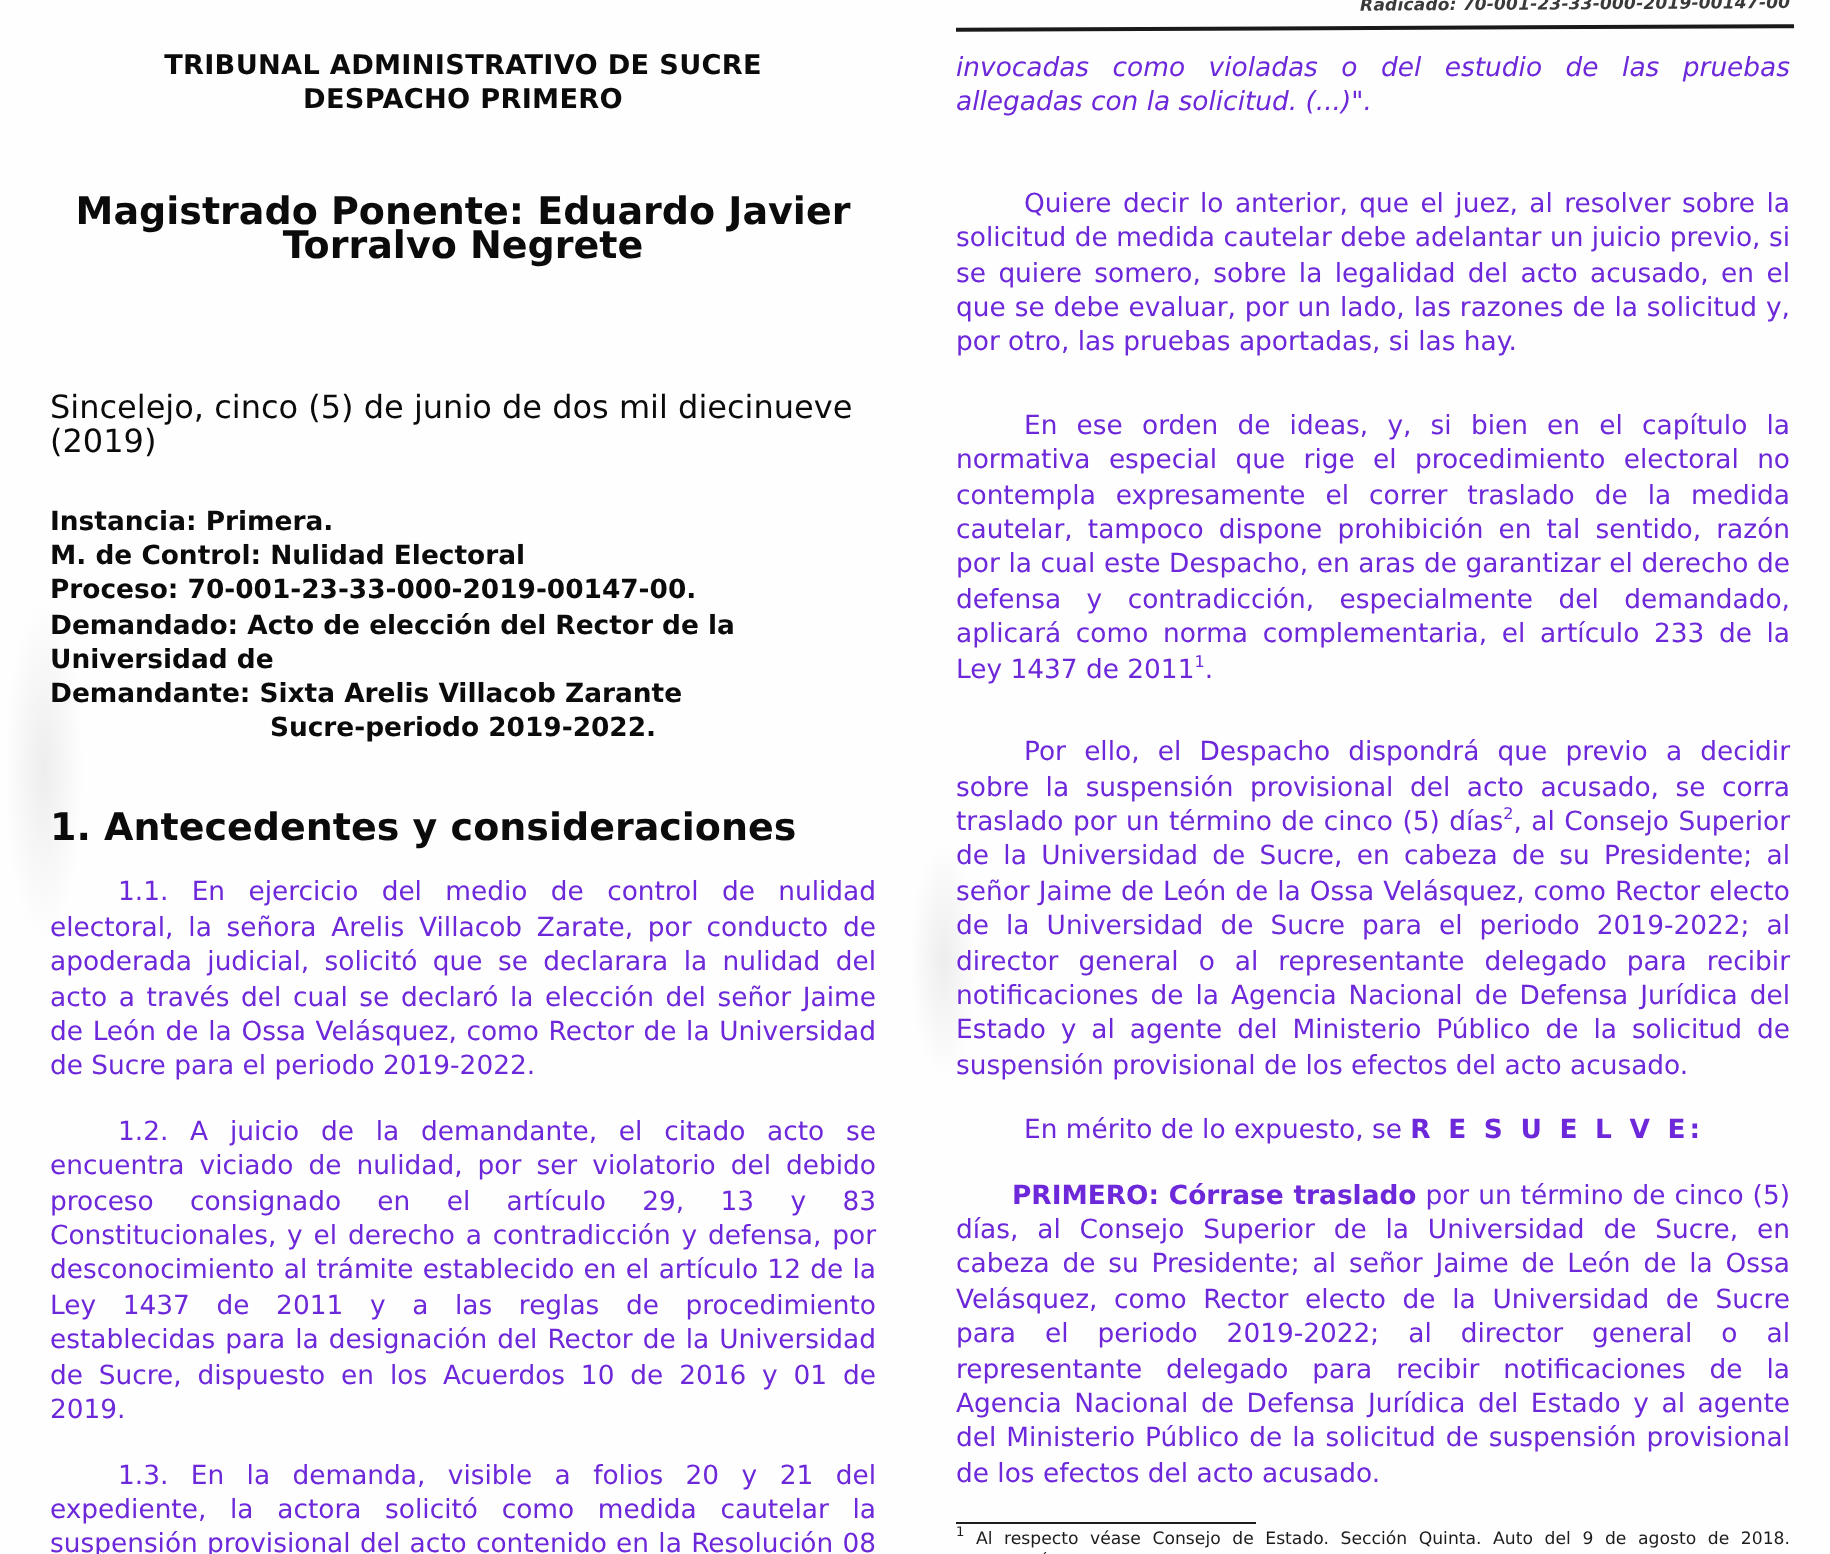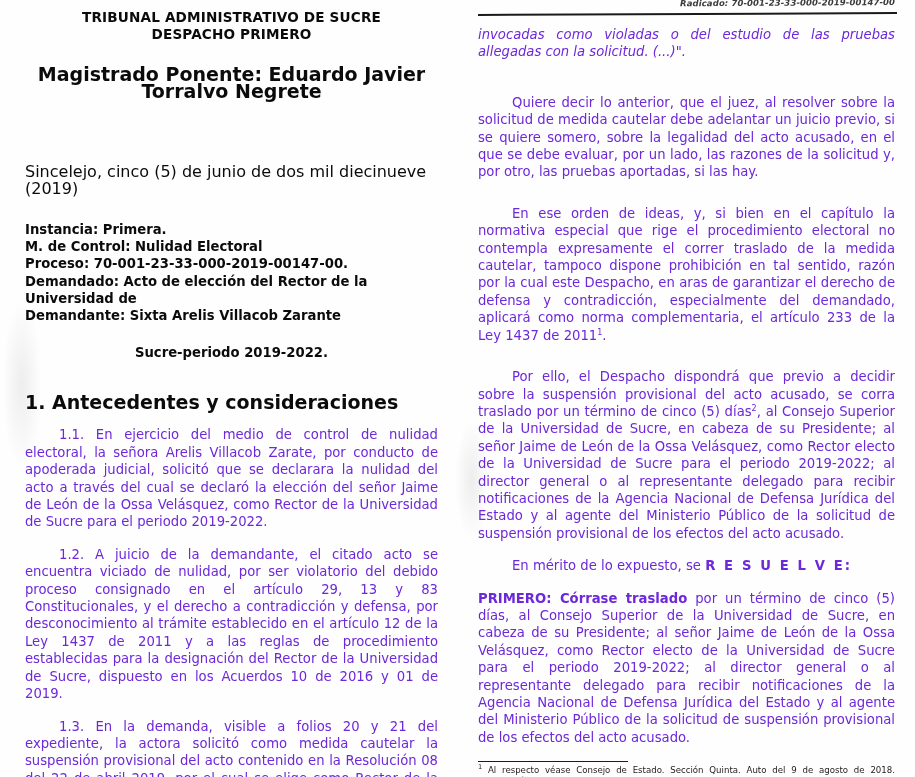--- a/index.html
+++ b/index.html
@@ -63,25 +63,25 @@
     line-height: 17.4px;
     text-align: justify;
     text-justify: inter-word;
     text-indent: 34px;
     color: #6d28d9;
   }
   p.para.noindent { text-indent: 0; }
   .gap-m { height: 15px; }
   .gap-l { height: 24px; }
   .gap-xl { height: 33px; }
-  .b { font-weight: bold; }
+  .b { font-weight: bold; margin-left: 28px; }
   .i { font-style: italic; }
 
   h1.doc-title {
-    margin: 0;
+    margin: 16px;
     font-size: 13.6px;
     font-weight: bold;
     text-align: center;
     line-height: 16.5px;
     letter-spacing: .15px;
   }
   .ponente {
     font-size: 19px;
     font-weight: bold;
     text-align: center;
@@ -91,21 +91,21 @@
     font-size: 16px;
     line-height: 17px;
     margin-top: 30px;
   }
   .meta {
     font-size: 13.2px;
     font-weight: bold;
     line-height: 17.2px;
   }
   .meta .meta-row { white-space: normal; }
-  .meta .meta-wrap-2 { text-align: center; margin-top: 20px; }
+  .meta .meta-wrap-2 { text-align: center; }
   .section-title {
     font-size: 19px;
     font-weight: bold;
     line-height: 17px;
   }
   .resuelve-line {
     font-size: 13.2px;
     line-height: 17.4px;
     text-indent: 0;
   }

